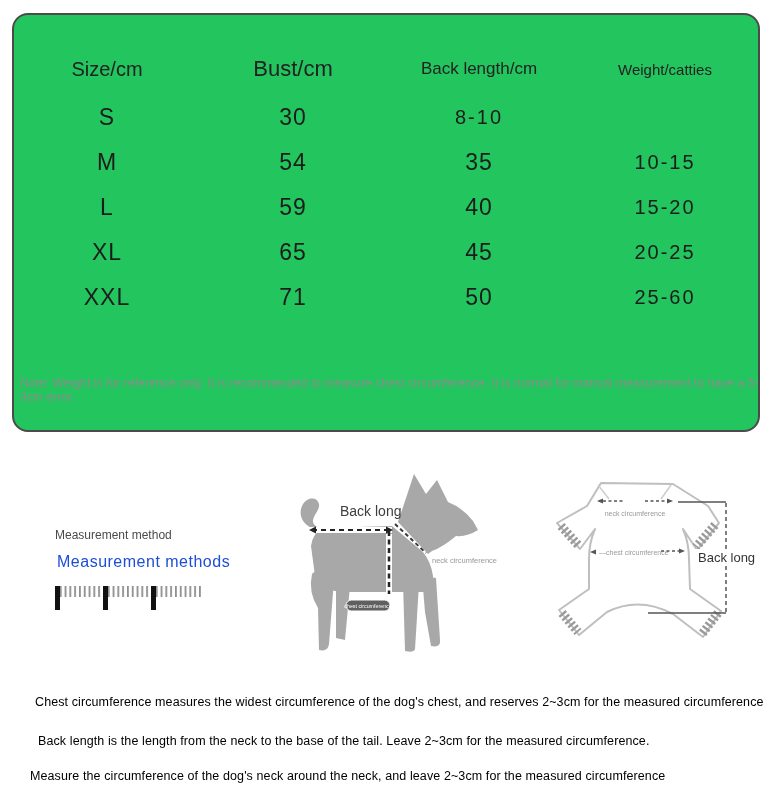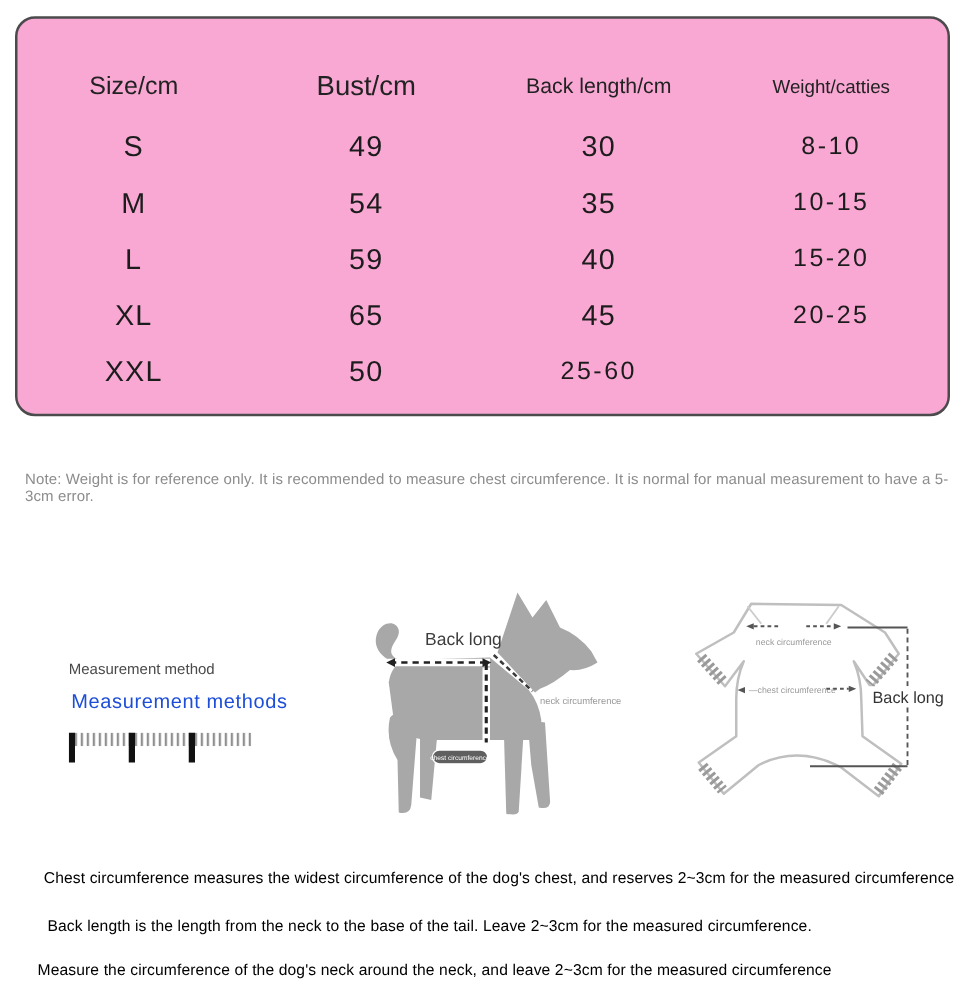--- a/index.html
+++ b/index.html
@@ -2,22 +2,22 @@
 <html><head>
 <meta charset="utf-8">
 <style>
   html,body{margin:0;padding:0;}
   body{
     width:776px;height:800px;position:relative;background:#ffffff;
     font-family:"Liberation Sans", sans-serif;overflow:hidden;color:#1f1f1f;
   }
   
   .size-card{
-    position:absolute;left:12px;top:13px;width:748px;height:320px;
-    border:2px solid #4b4b4b;border-radius:16px;background:#f9a8d4;
+    position:absolute;left:12px;top:13px;width:748px;height:419px;
+    border:2px solid #4b4b4b;border-radius:16px;background:#22c55e;
     display:flex;flex-direction:column;padding-top:28px;box-sizing:border-box;
   }
   .t-row{display:grid;grid-template-columns:1fr 1fr 1fr 1fr;align-items:center;}
   .t-head{height:52px;}
   .t-data{height:45px;}
   .t-cell{text-align:center;color:#222;}
   .h-size{font-size:20px;}
   .h-bust{font-size:22px;}
   .h-back{font-size:17px;}
   .h-weight{font-size:15px;}
@@ -46,21 +46,20 @@
 <div class="size-card">
   <div class="t-row t-head">
     <div class="t-cell h-size">Size/cm</div>
     <div class="t-cell h-bust">Bust/cm</div>
     <div class="t-cell h-back">Back length/cm</div>
     <div class="t-cell h-weight">Weight/catties</div>
   </div>
 
   <div class="t-row t-data">
     <div class="t-cell d-main">S</div>
-    <div class="t-cell d-main">49</div>
     <div class="t-cell d-main">30</div>
     <div class="t-cell d-weight">8-10</div>
   </div>
   <div class="t-row t-data">
     <div class="t-cell d-main">M</div>
     <div class="t-cell d-main">54</div>
     <div class="t-cell d-main">35</div>
     <div class="t-cell d-weight">10-15</div>
   </div>
   <div class="t-row t-data">
@@ -70,20 +69,21 @@
     <div class="t-cell d-weight">15-20</div>
   </div>
   <div class="t-row t-data">
     <div class="t-cell d-main">XL</div>
     <div class="t-cell d-main">65</div>
     <div class="t-cell d-main">45</div>
     <div class="t-cell d-weight">20-25</div>
   </div>
   <div class="t-row t-data">
     <div class="t-cell d-main">XXL</div>
+    <div class="t-cell d-main">71</div>
     <div class="t-cell d-main">50</div>
     <div class="t-cell d-weight">25-60</div>
   </div>
 </div>
 
 <div class="note">Note: Weight is for reference only. It is recommended to measure chest circumference. It is normal for manual measurement to have a 5-3cm error.</div>
 
 <div class="mm-small">Measurement method</div>
 <div class="mm-large">Measurement methods</div>
 

